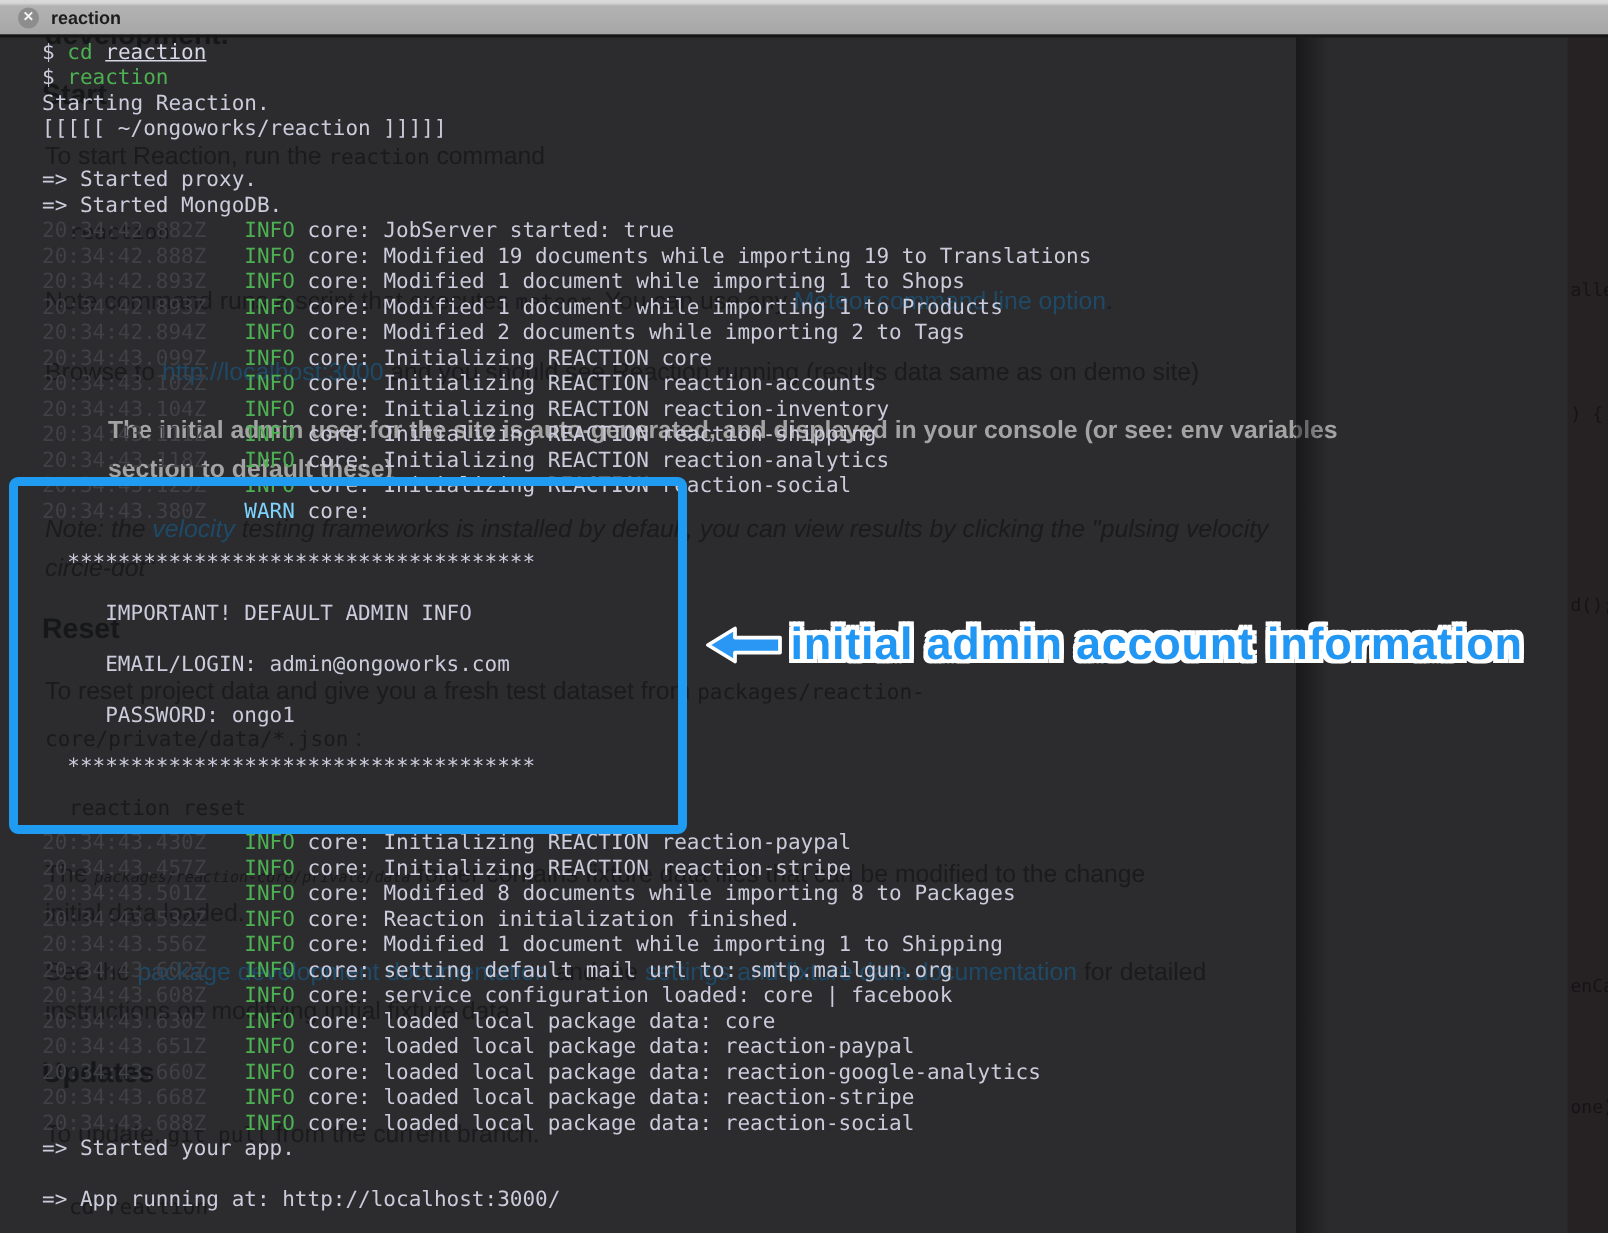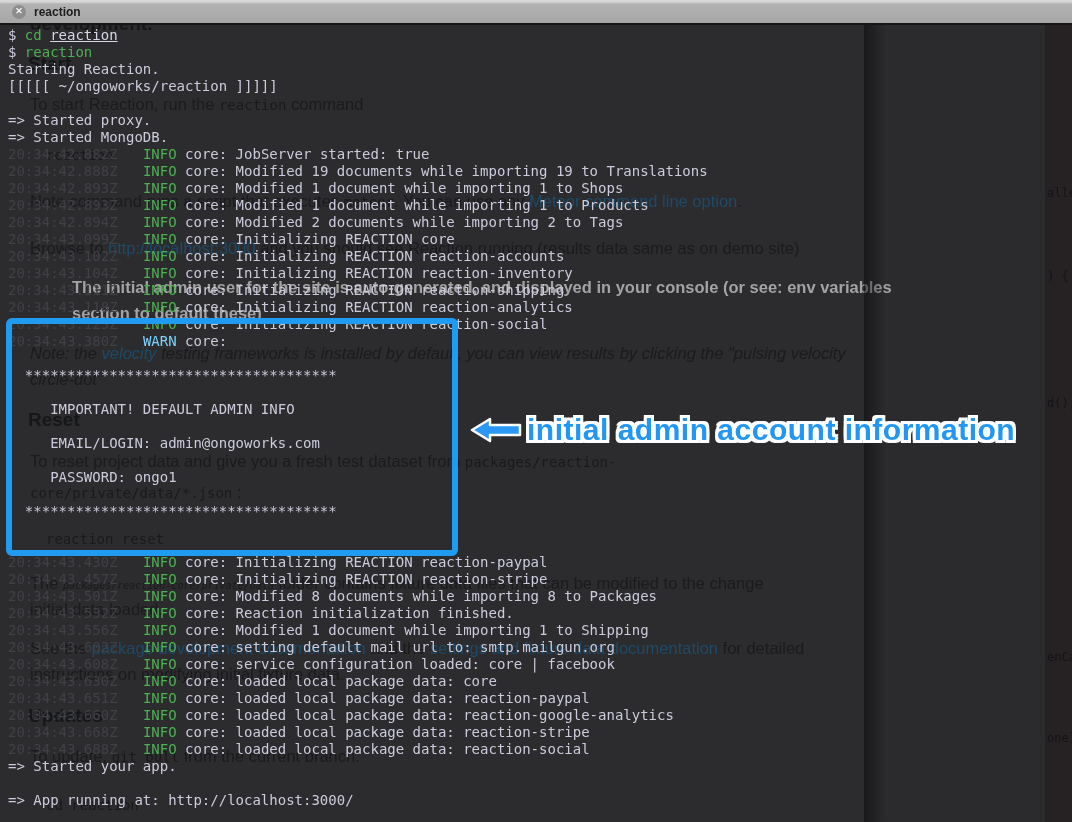--- a/index.html
+++ b/index.html
@@ -26,21 +26,21 @@
   .bg-i{font-style:italic;}
   .bg-c{font-family:"DejaVu Sans Mono",monospace;font-size:14px;color:#1a1a1c;}
   .bg-ic{font-family:"DejaVu Sans Mono",monospace;font-size:10px;font-style:italic;color:#1a1a1c;}
   .bg-l{color:#1e4a68;}
   .bg-li{color:#1e4a68;font-style:italic;}
 
   
   .term{position:absolute;left:0;top:27px;width:864px;z-index:10;padding-left:8px;
     font-family:"DejaVu Sans Mono",monospace;font-size:14px;line-height:17px;
     color:#cbcbdc;white-space:pre;}
-  .tl{height:17px;}
+  .tl{height:17px;margin-left:20px;}
   .p{color:#cbcbdc;}
   .g{color:#4db052;}
   .w{color:#7dd3fc;}
   .t{color:#404047;}
   .u{color:#d6d6e6;text-decoration:underline;}
 
   
   .side-shadow{position:absolute;left:864px;top:25px;bottom:0;width:22px;z-index:6;
     background:linear-gradient(90deg,rgba(10,10,12,.55),rgba(10,10,12,0));}
   .right-col{position:absolute;left:864px;right:27px;top:25px;bottom:0;background:#2b2b2d;z-index:4;}

